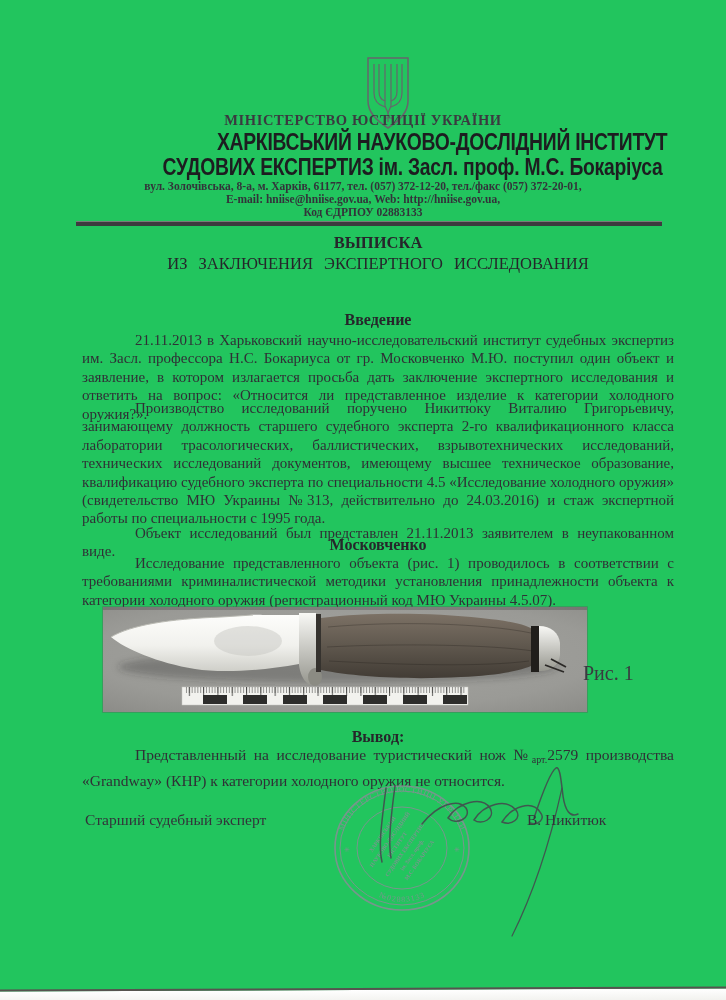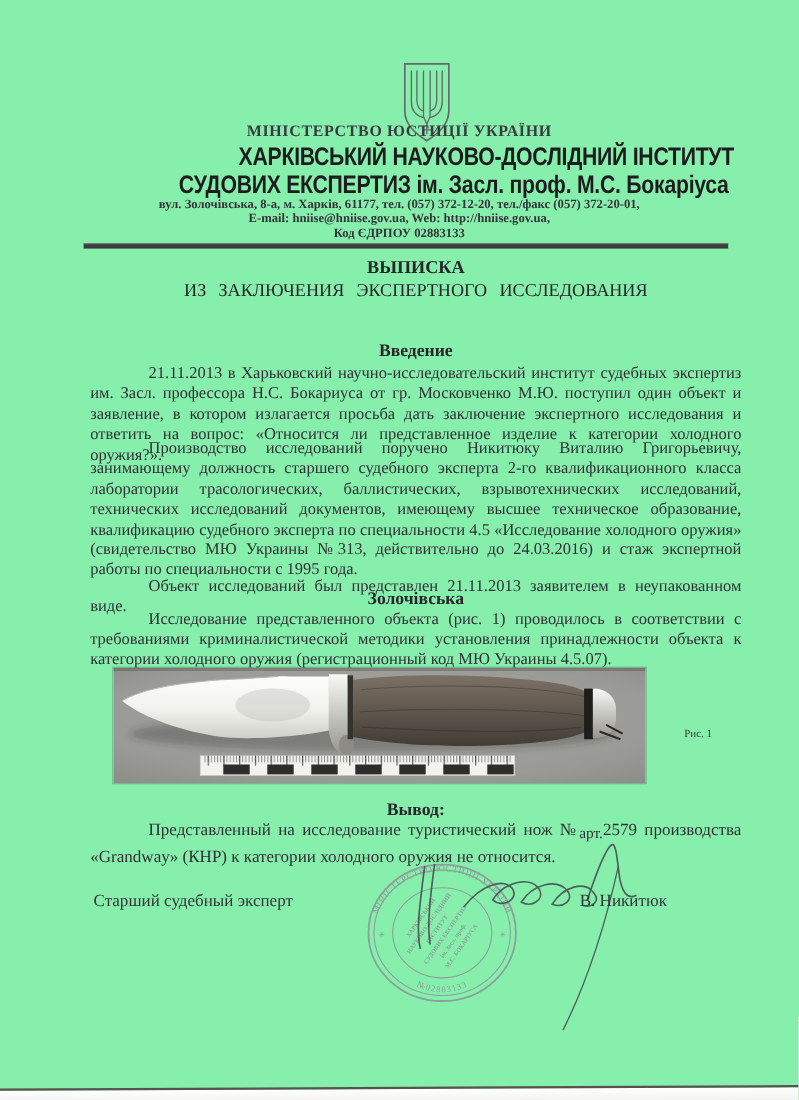--- a/index.html
+++ b/index.html
@@ -1,18 +1,18 @@
 <!DOCTYPE html>
 <html><head>
 <meta charset="utf-8">
 <style>
   html,body{margin:0;padding:0;background:#e8e8e6;}
   .page{
     position:relative;width:726px;height:1000px;margin:0 auto;
-    background:#86efac;overflow:hidden;
+    background:#22c55e;overflow:hidden;
     font-family:"Liberation Serif", serif;color:#2e2e33;
   }
   .abs{position:absolute;}
   
   .emblem{left:366px;top:56px;width:44px;height:74px;}
   .h-ministry{left:0;top:112px;width:726px;text-align:center;
     font-weight:bold;font-size:14.5px;letter-spacing:.6px;color:#3a3a40;}
   .h-inst{left:0;width:710px;text-align:right;white-space:nowrap;}
   .h-inst1{top:129px;}
   .h-inst2{top:154px;}
@@ -36,24 +36,24 @@
   .h-intro{top:311px;}
   .h-research{top:536px;}
   .h-conclusion{top:728px;}
   
   .para{font-size:15px;line-height:18.4px;text-align:justify;text-indent:53px;color:#303036;}
   .p1{top:331px;}
   .p2{top:399px;}
   .p3{top:524px;}
   .p4{top:554px;}
   .p5{top:745px;font-size:15.5px;line-height:20.5px;}
-  .p5 sub{font-size:14px;vertical-align:-3px;}
+  .p5 sub{font-size:10px;vertical-align:-3px;}
   
   .photo{left:103px;top:607px;width:484px;height:105px;box-shadow:0 0 0 1px rgba(90,90,88,.35);}
-  .fig-cap{left:622px;top:662px;font-size:10px;color:#3a3a40;}
+  .fig-cap{left:583px;top:662px;font-size:20px;color:#3a3a40;}
   
   .sig-role{left:85px;top:811px;font-size:15.5px;color:#33333a;}
   .sig-name{left:527px;top:811px;font-size:15.5px;color:#33333a;}
   .stamp{left:330px;top:782px;width:144px;height:132px;opacity:.8;}
   .signature{left:340px;top:758px;width:300px;height:195px;}
   
   .scan-edge{left:-4px;top:988px;width:734px;height:14px;
     border-top:2px solid #56534f;background:linear-gradient(#ffffff,#efefeb);
     transform:rotate(-0.25deg);}
 </style>
@@ -85,21 +85,21 @@
   <div class="abs rule"></div>
 
   <div class="abs col t1">ВЫПИСКА</div>
   <div class="abs col t2">ИЗ ЗАКЛЮЧЕНИЯ ЭКСПЕРТНОГО ИССЛЕДОВАНИЯ</div>
 
   <div class="abs col sec-h h-intro">Введение</div>
   <div class="abs col para p1">21.11.2013 в Харьковский научно-исследовательский институт судебных экспертиз им. Засл. профессора Н.С. Бокариуса от гр. Московченко М.Ю. поступил один объект и заявление, в котором излагается просьба дать заключение экспертного исследования и ответить на вопрос: «Относится ли представленное изделие к категории холодного оружия?».</div>
   <div class="abs col para p2">Производство исследований поручено Никитюку Виталию Григорьевичу, занимающему должность старшего судебного эксперта 2-го квалификационного класса лаборатории трасологических, баллистических, взрывотехнических исследований, технических исследований документов, имеющему высшее техническое образование, квалификацию судебного эксперта по специальности 4.5 «Исследование холодного оружия» (свидетельство МЮ Украины №313, действительно до 24.03.2016) и стаж экспертной работы по специальности с 1995 года.</div>
   <div class="abs col para p3">Объект исследований был представлен 21.11.2013 заявителем в неупакованном виде.</div>
 
-  <div class="abs col sec-h h-research">Золочівська</div>
+  <div class="abs col sec-h h-research">Московченко</div>
   <div class="abs col para p4">Исследование представленного объекта (рис. 1) проводилось в соответствии с требованиями криминалистической методики установления принадлежности объекта к категории холодного оружия (регистрационный код МЮ Украины 4.5.07).</div>
 
   <div class="abs photo">
     <svg width="484" height="105" viewBox="0 0 484 105">
       <defs>
         <radialGradient id="bgG" cx="50%" cy="45%" r="75%">
           <stop offset="0%" stop-color="#a4a4a0"></stop>
             <stop offset="70%" stop-color="#9a9a96"></stop>
             <stop offset="100%" stop-color="#8b8b87"></stop>
         </radialGradient>

